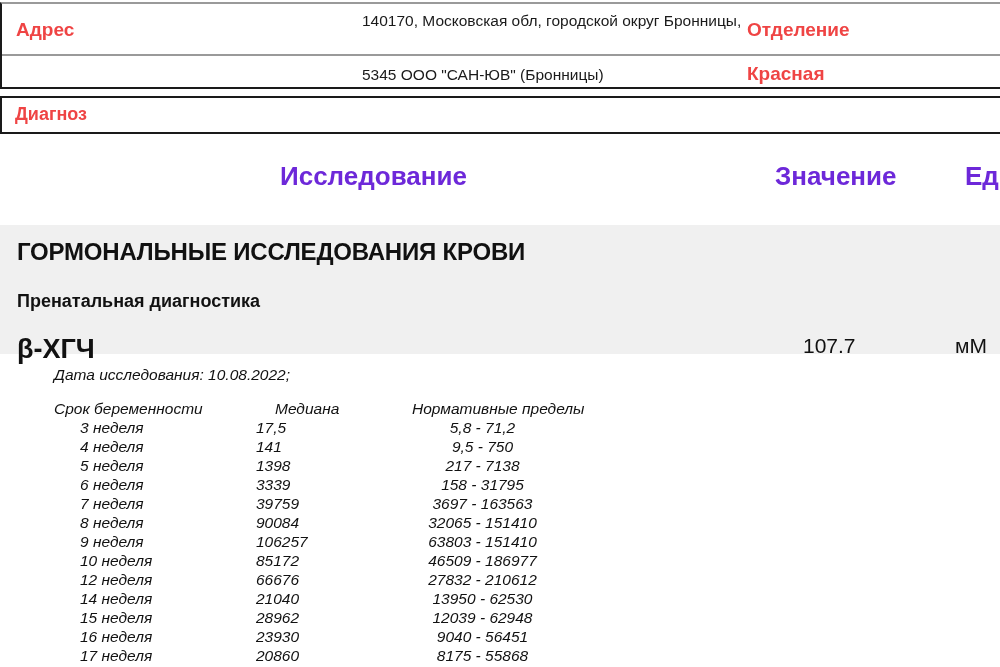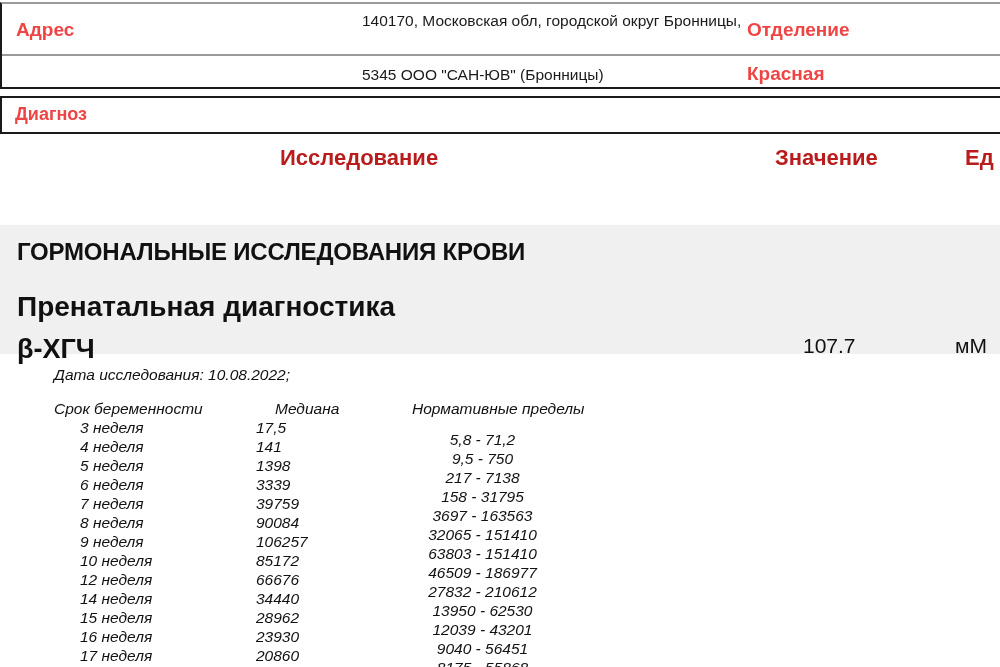--- a/index.html
+++ b/index.html
@@ -51,24 +51,24 @@
     position: absolute;
     left: 0;
     top: 96px;
     width: 1010px;
     height: 38px;
     border: 2.5px solid #1a1a1a;
     box-sizing: border-box;
   }
   .col-head {
     position: absolute;
-    top: 145px;
-    font-weight: bold;
-    font-size: 22px;
-    color: #b91c1c;
+    top: 161px;
+    font-weight: bold;
+    font-size: 26px;
+    color: #6d28d9;
   }
   .section {
     position: absolute;
     left: 0;
     top: 225px;
     width: 1000px;
     height: 129px;
     background: #f0f0f0;
   }
   .section .s-title {
@@ -77,21 +77,21 @@
     top: 13px;
     font-weight: bold;
     font-size: 24px;
     letter-spacing: -0.2px;
   }
   .section .s-sub {
     position: absolute;
     left: 17px;
     top: 66px;
     font-weight: bold;
-    font-size: 28px;
+    font-size: 18px;
   }
   .test-name {
     position: absolute;
     left: 17px;
     top: 334px;
     font-weight: bold;
     font-size: 27px;
   }
   .test-value {
     position: absolute;
@@ -125,21 +125,21 @@
     height: 19px;
     line-height: 19px;
     white-space: nowrap;
   }
   .ref-head span, .ref-row span { position: absolute; top: 0; }
   .h-week { left: 54px; }
   .h-med { left: 275px; }
   .h-range { left: 412px; }
   .c-week { left: 80px; }
   .c-med { left: 256px; width: 70px; text-align: left; }
-  .c-range { left: 400px; width: 165px; text-align: center; margin-top: 12px; }
+  .c-range { left: 400px; width: 165px; text-align: center; }
 </style>
 </head>
 <body>
 
 <div class="info-box">
   <div class="info-row r1">
     <span class="lbl" style="left:14px; top:15px;">Адрес</span>
     <span class="val" style="left:312px; top:7px;">140170, Московская обл, городской округ Бронницы,</span>
     <span class="lbl" style="left:745px; top:15px;">Отделение</span>
   </div>
@@ -213,27 +213,27 @@
     <span class="c-med">85172</span>
     <span class="c-range">46509 - 186977</span>
   </div>
   <div class="ref-row">
     <span class="c-week">12 неделя</span>
     <span class="c-med">66676</span>
     <span class="c-range">27832 - 210612</span>
   </div>
   <div class="ref-row">
     <span class="c-week">14 неделя</span>
-    <span class="c-med">34440</span>
+    <span class="c-med">21040</span>
     <span class="c-range">13950 - 62530</span>
   </div>
   <div class="ref-row">
     <span class="c-week">15 неделя</span>
     <span class="c-med">28962</span>
-    <span class="c-range">12039 - 43201</span>
+    <span class="c-range">12039 - 62948</span>
   </div>
   <div class="ref-row">
     <span class="c-week">16 неделя</span>
     <span class="c-med">23930</span>
     <span class="c-range">9040 - 56451</span>
   </div>
   <div class="ref-row">
     <span class="c-week">17 неделя</span>
     <span class="c-med">20860</span>
     <span class="c-range">8175 - 55868</span>

